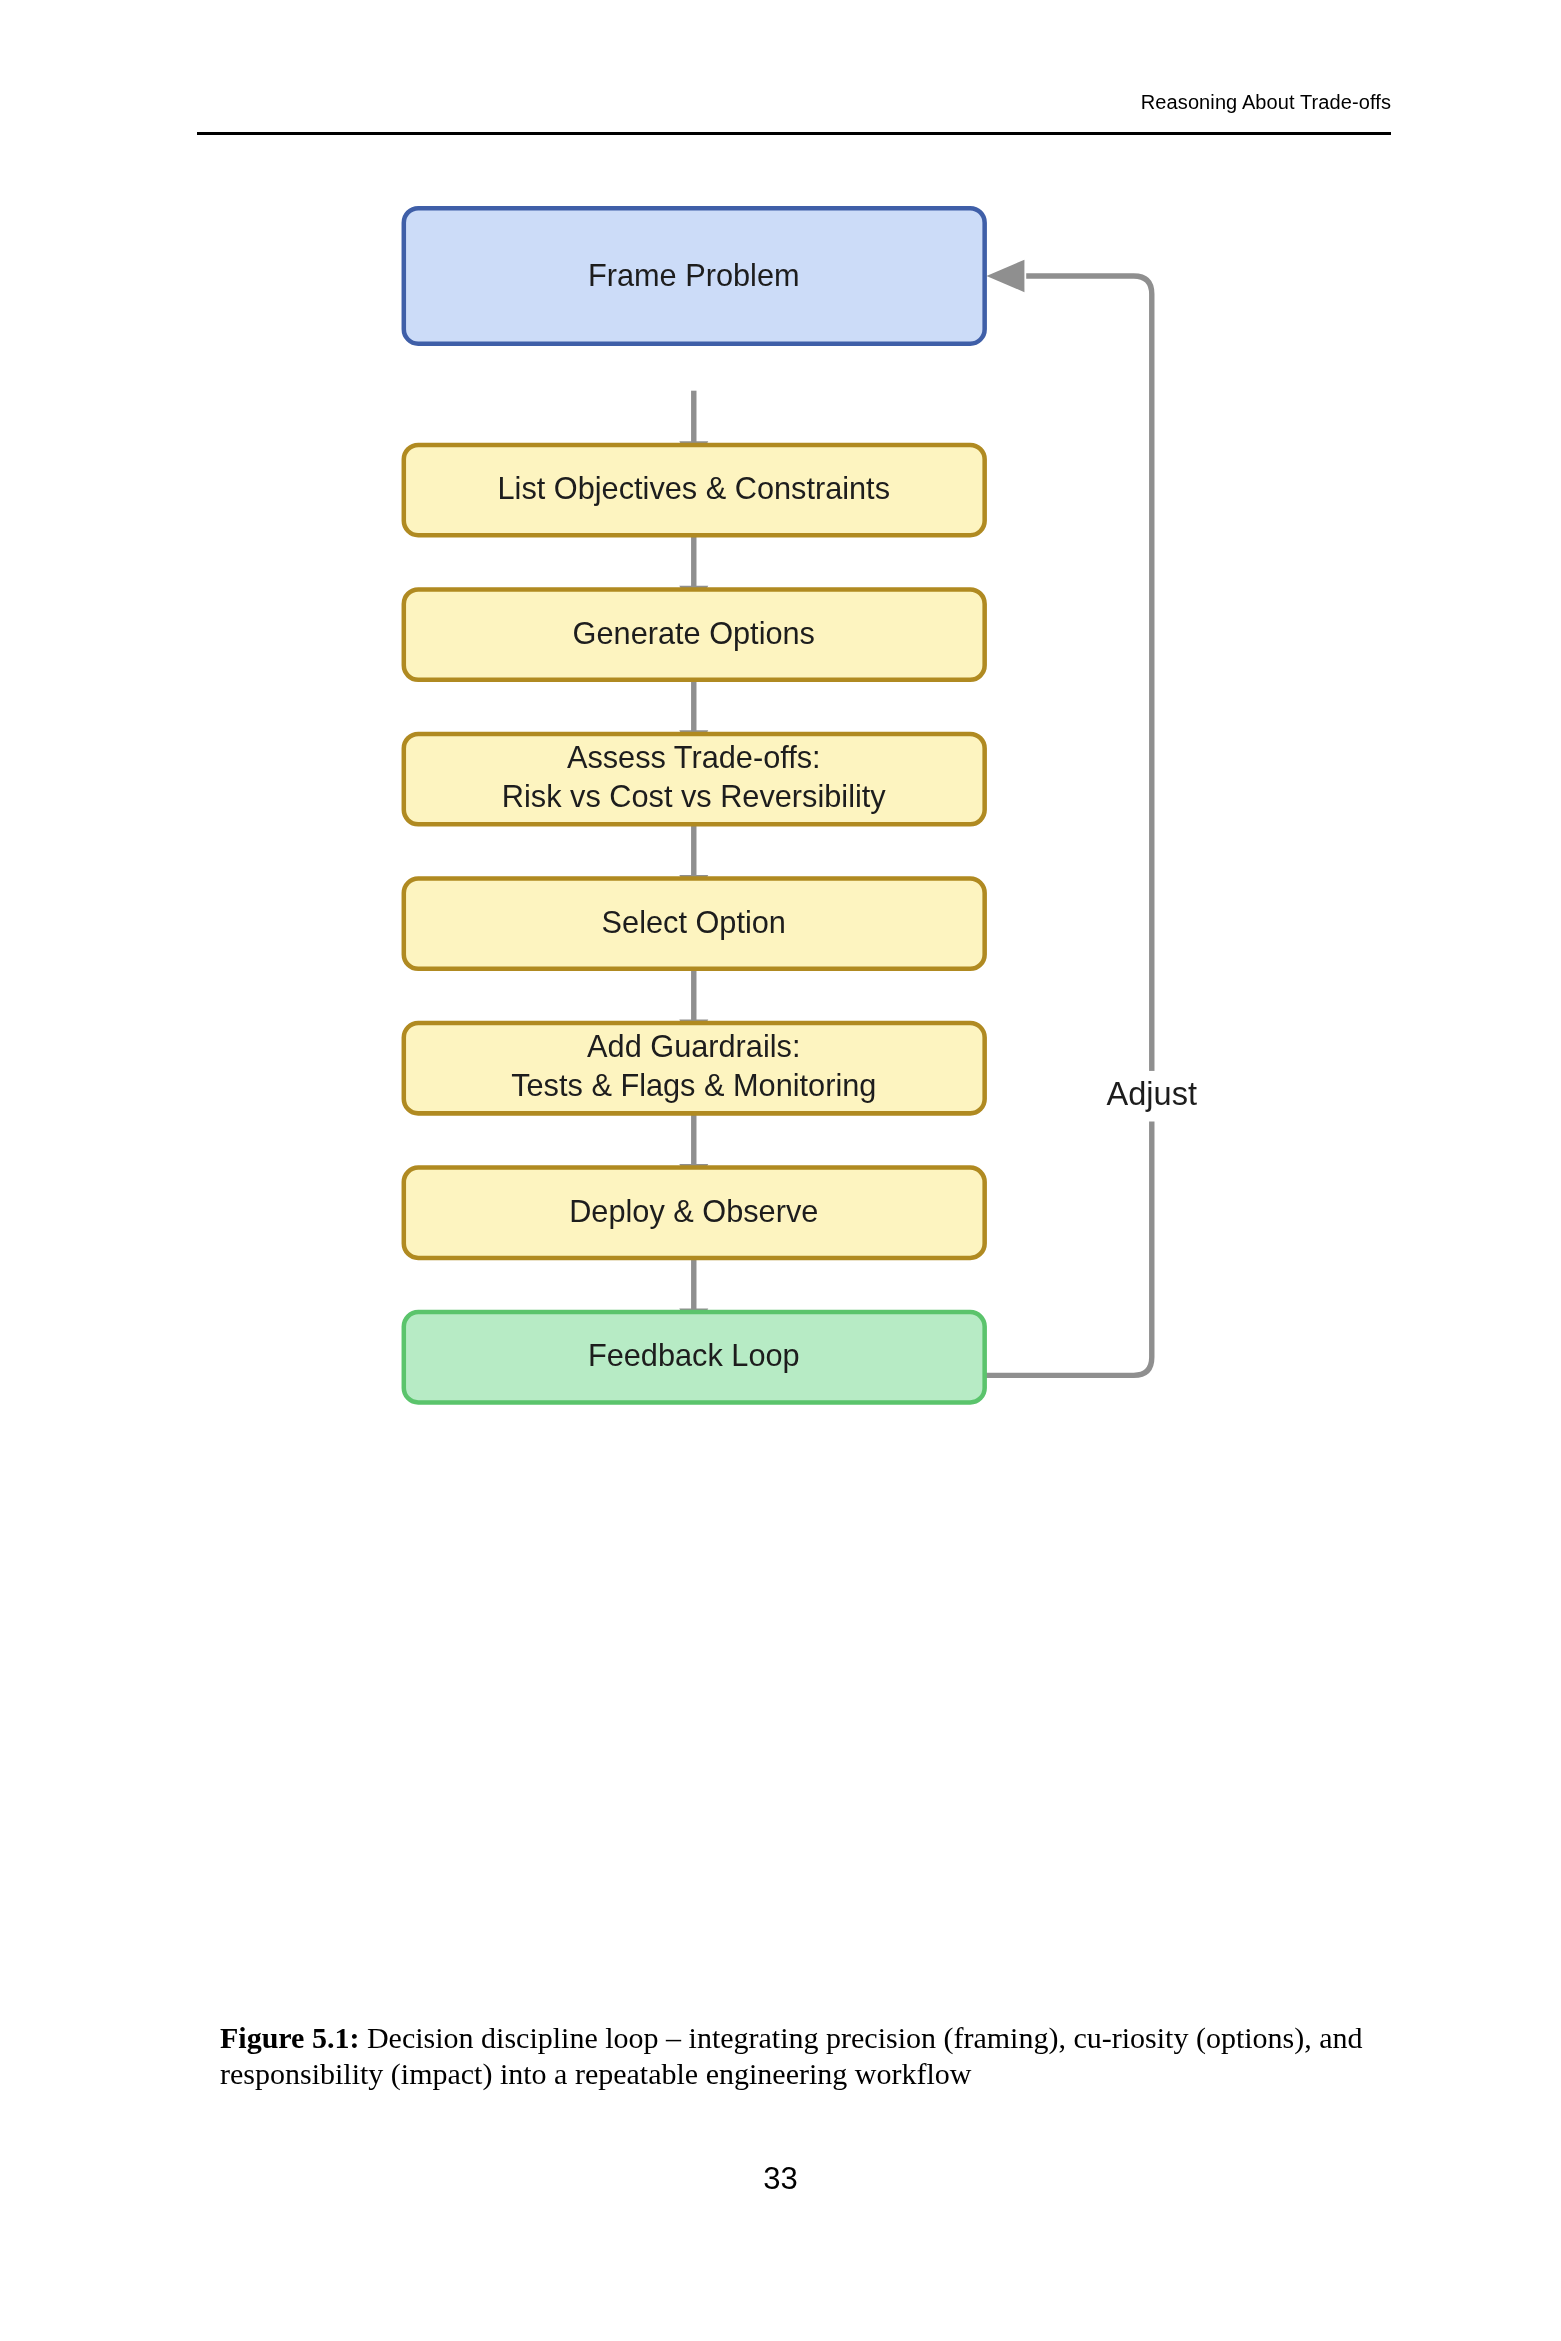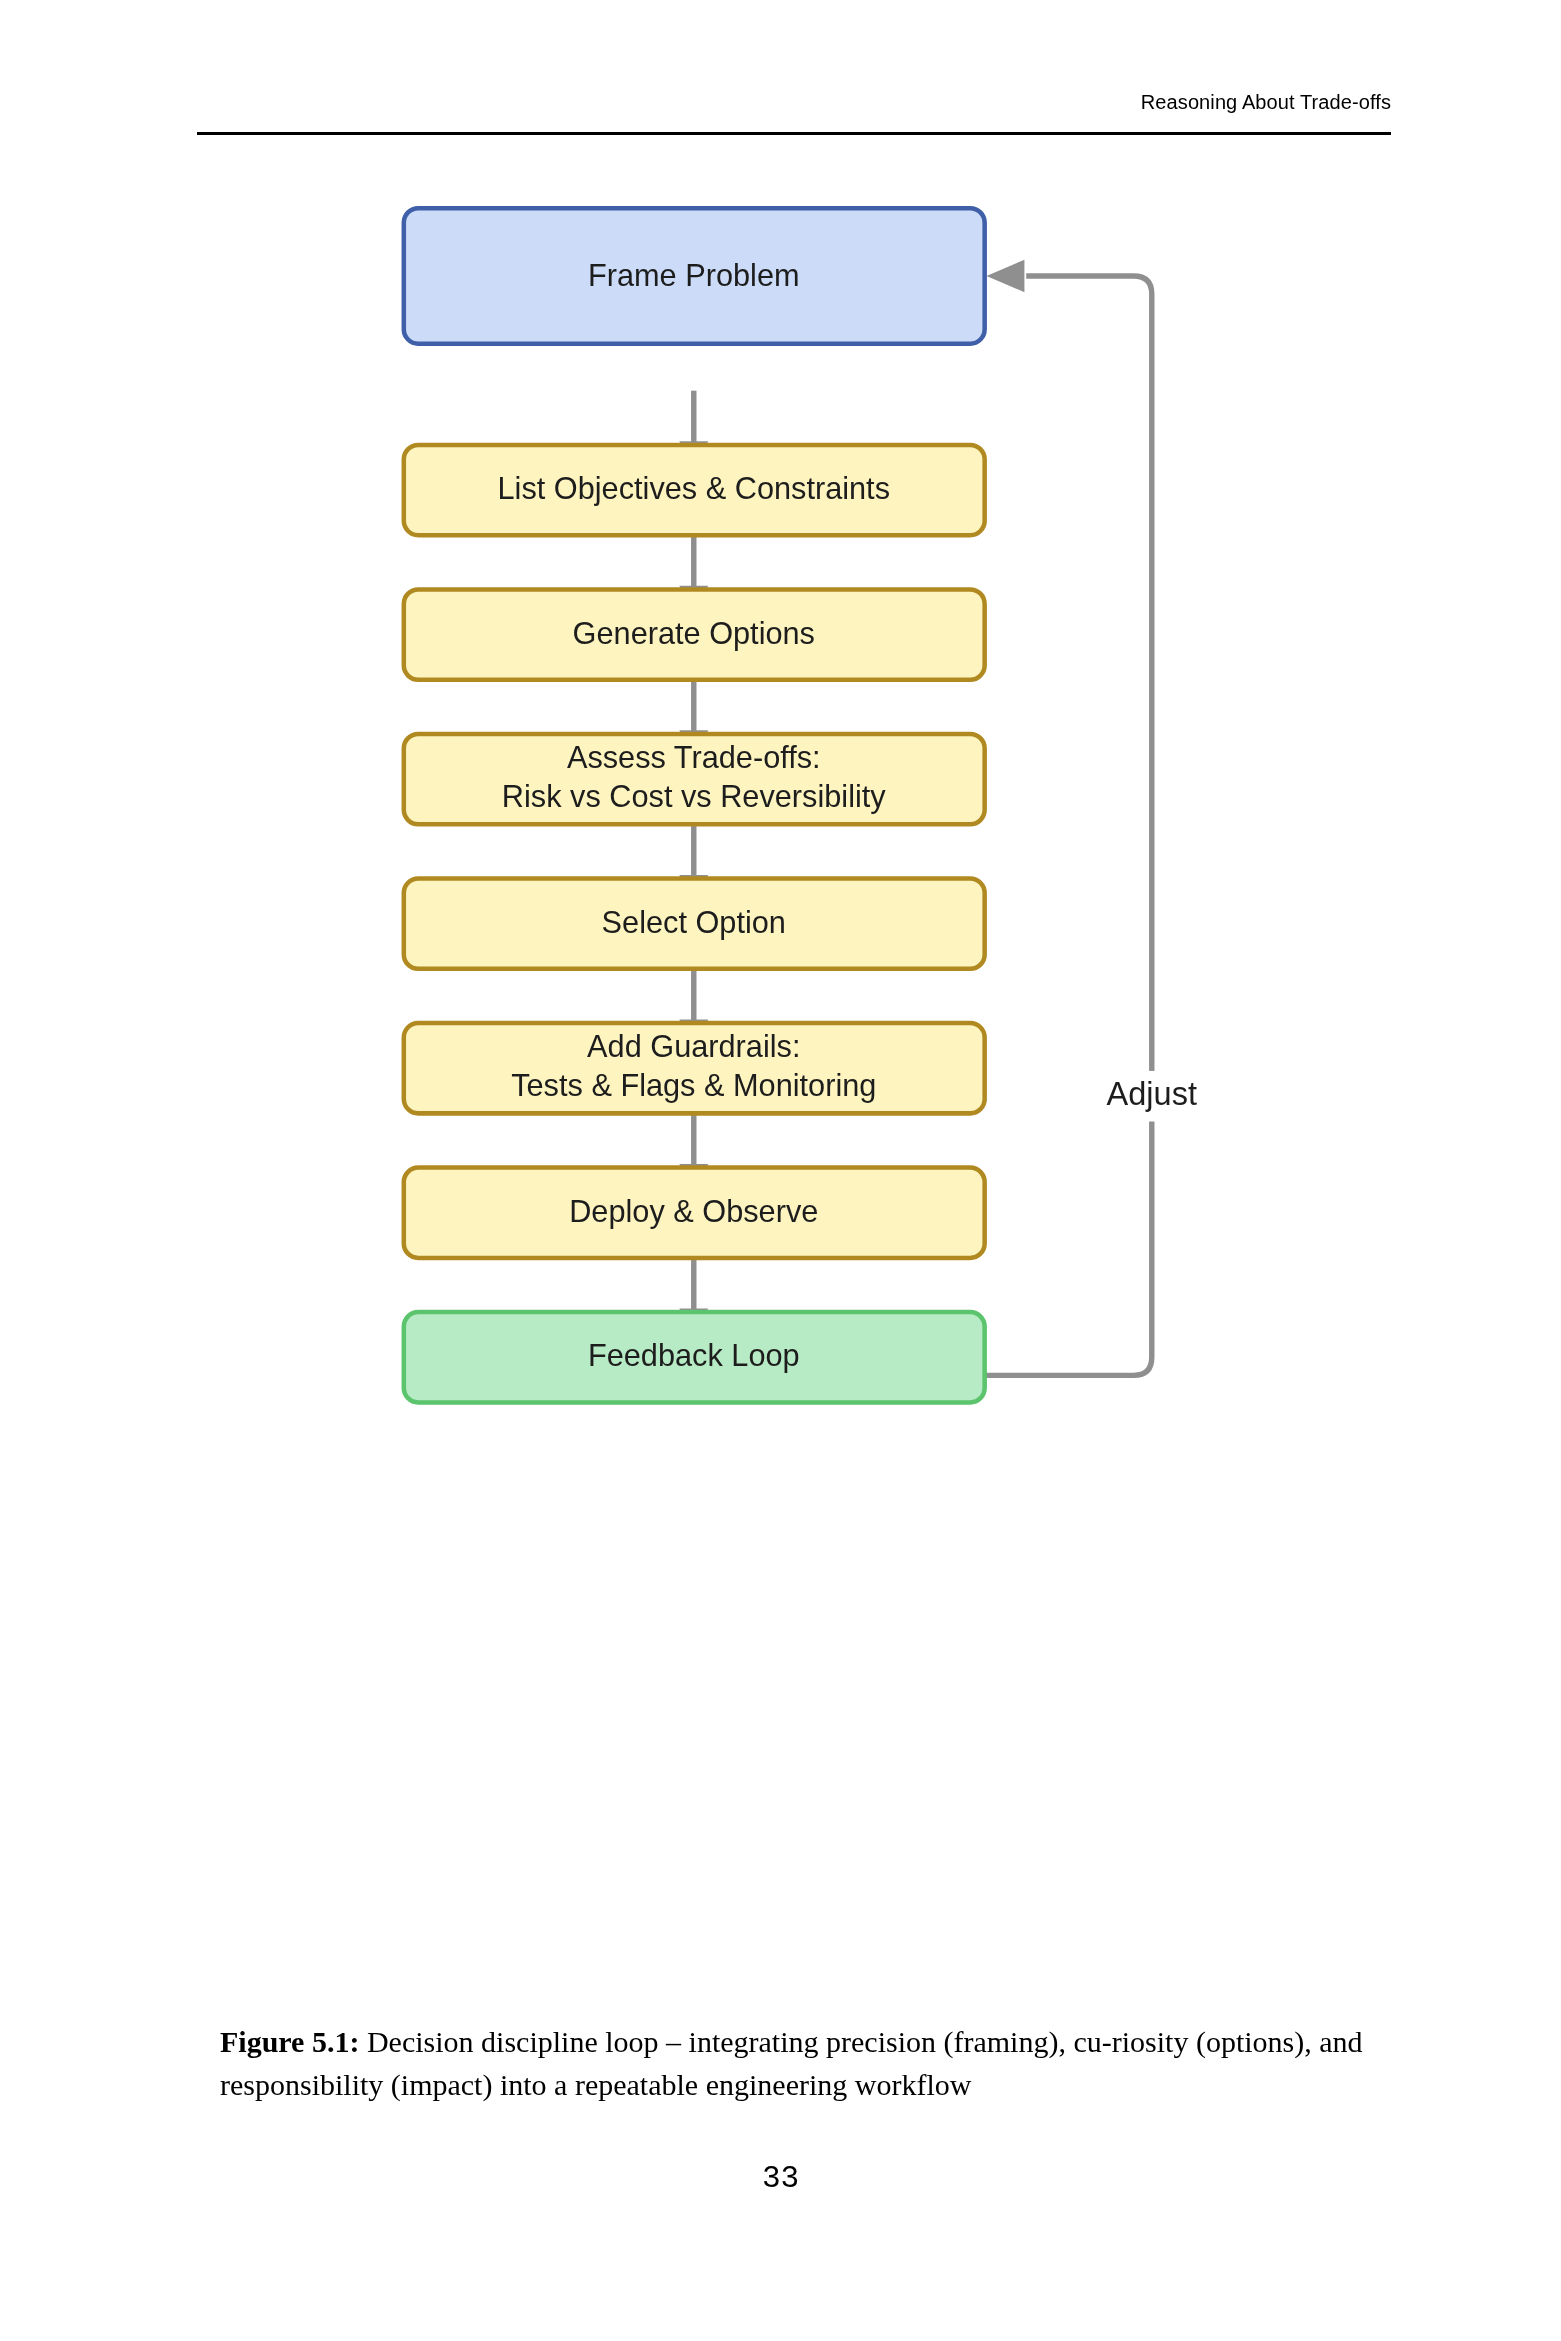--- a/index.html
+++ b/index.html
@@ -91,36 +91,36 @@
   }
 
   
   #figure-caption {
     position: absolute;
     left: 220px;
     top: 2020px;
     width: 1175px;
     font-family: "Liberation Serif", serif;
     font-size: 30px;
-    line-height: 43px;
+    line-height: 36px;
     text-align: left;
     color: #000;
   }
   #caption-label {
     font-weight: bold;
   }
 
   
   #page-number {
     position: absolute;
     left: 0;
     top: 2161px;
     width: 1561px;
     text-align: center;
-    font-family: Liberation Mono, monospace;
+    font-family: Liberation Sans, sans-serif;
     font-size: 31px;
     color: #000;
   }
 </style>
 </head>
 <body>
 
 <div id="page-header">
   <div id="header-title">Reasoning About Trade-offs</div>
   <div id="header-rule"></div>

